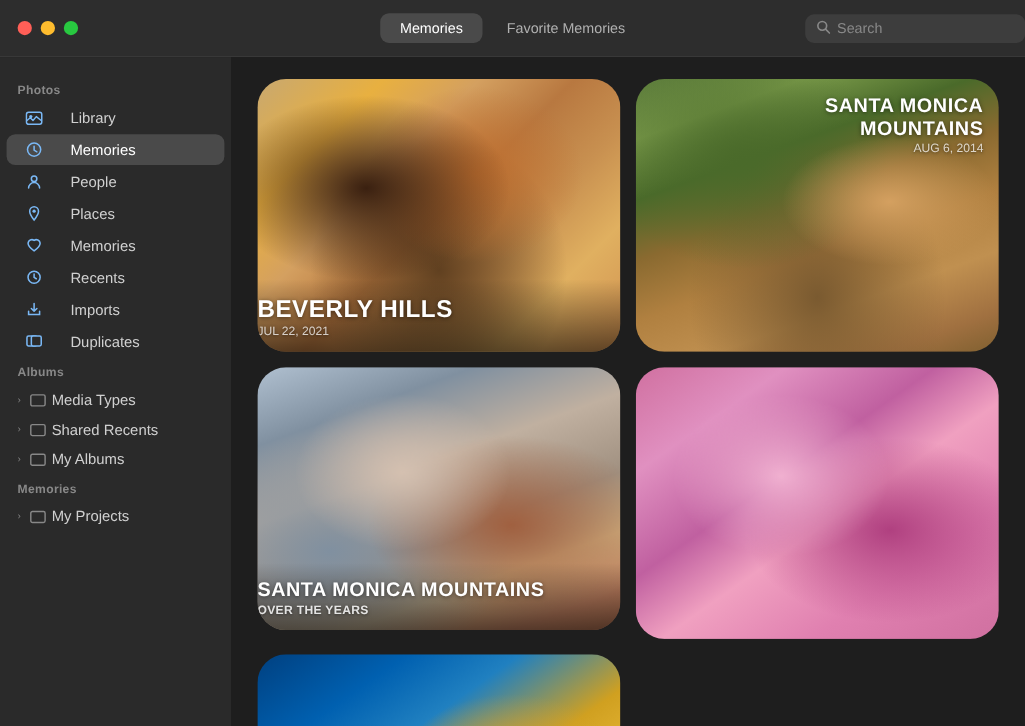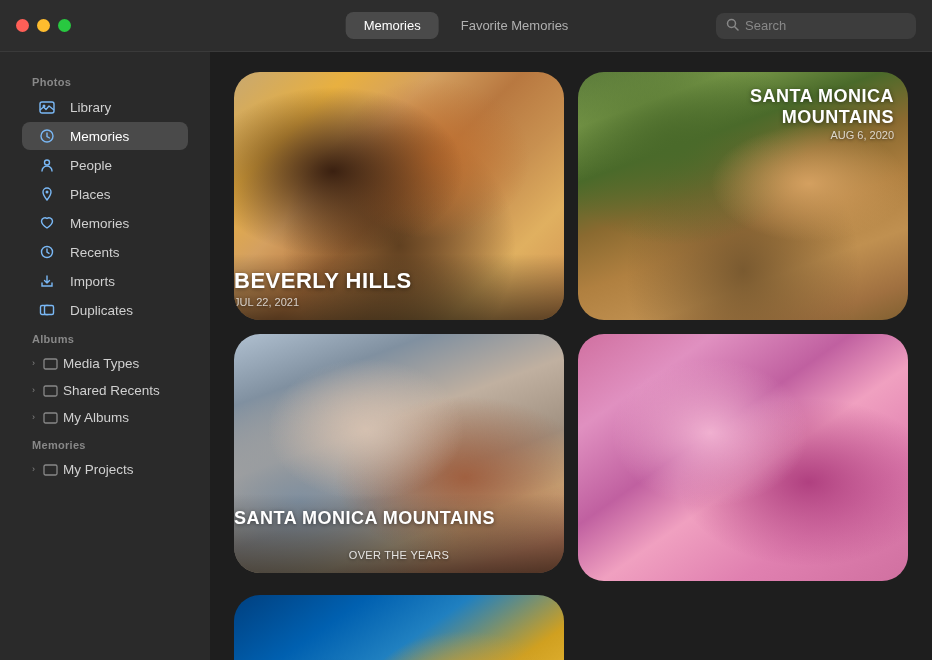--- a/index.html
+++ b/index.html
@@ -67,21 +67,21 @@
       color: #ffffff;
     }
 
     .tab-btn.inactive {
       background: transparent;
       color: #b0b0b0;
     }
 
     .search-bar {
       position: absolute;
-      right: 16px;
+      right: 0;
       display: flex;
       align-items: center;
       background: #3d3d3d;
       border-radius: 8px;
       padding: 5px 10px;
       gap: 6px;
       width: 200px;
       justify-content: space-between;
     }
 
@@ -105,38 +105,38 @@
     .main-layout {
       display: flex;
       flex: 1;
       overflow: hidden;
     }
 
     
     .sidebar {
       width: 210px;
       background: #2a2a2a;
-      padding: 16px 16px;
+      padding: 16px 0;
       flex-shrink: 0;
       overflow-y: auto;
     }
 
     .sidebar-section-label {
       font-size: 11px;
       font-weight: 600;
       color: #888;
       padding: 8px 16px 4px;
       text-transform: none;
       letter-spacing: 0.3px;
     }
 
     .sidebar-item {
       display: flex;
       align-items: center;
-      gap: 14px;
+      gap: 24px;
       padding: 5px 16px 5px 16px;
       cursor: pointer;
       border-radius: 8px;
       margin: 1px 6px;
       font-size: 13.5px;
       color: #d0d0d0;
     }
 
     .sidebar-item.active {
       background: #4a4a4a;
@@ -327,27 +327,26 @@
       text-shadow: 0 1px 4px rgba(0,0,0,0.5);
       letter-spacing: 0.5px;
     }
 
     .memory-title.large {
       font-size: 22px;
     }
 
     .memory-subtitle {
       font-size: 11px;
-      font-weight: 400;
+      font-weight: 700;
       color: rgba(255,255,255,0.85);
-      margin-top: 20px;
+      margin-top: 2px;
       text-shadow: 0 1px 3px rgba(0,0,0,0.5);
       text-transform: uppercase;
       letter-spacing: 0.3px;
-      text-align: center;
     }
 
     .memory-date {
       font-size: 11px;
       font-weight: 400;
       color: rgba(255,255,255,0.75);
       margin-top: 2px;
       text-shadow: 0 1px 3px rgba(0,0,0,0.5);
     }
 
@@ -522,21 +521,21 @@
         <div class="memory-card-overlay">
           <div class="memory-title large">BEVERLY HILLS</div>
           <div class="memory-date">JUL 22, 2021</div>
         </div>
       </div>
 
       <div class="memory-card card-2">
         <div class="memory-card-bg"></div>
         <div class="memory-card-overlay top-right">
           <div class="memory-title">Santa Monica Mountains</div>
-          <div class="memory-date">AUG 6, 2020</div>
+          <div class="memory-date">AUG 6, 2014</div>
         </div>
       </div>
 
 
       <div class="memory-card card-4">
         <div class="memory-card-bg"></div>
         <div class="memory-card-overlay">
           <div class="memory-title">Santa Monica Mountains</div>
           <div class="memory-subtitle">OVER THE YEARS</div>
         </div>

